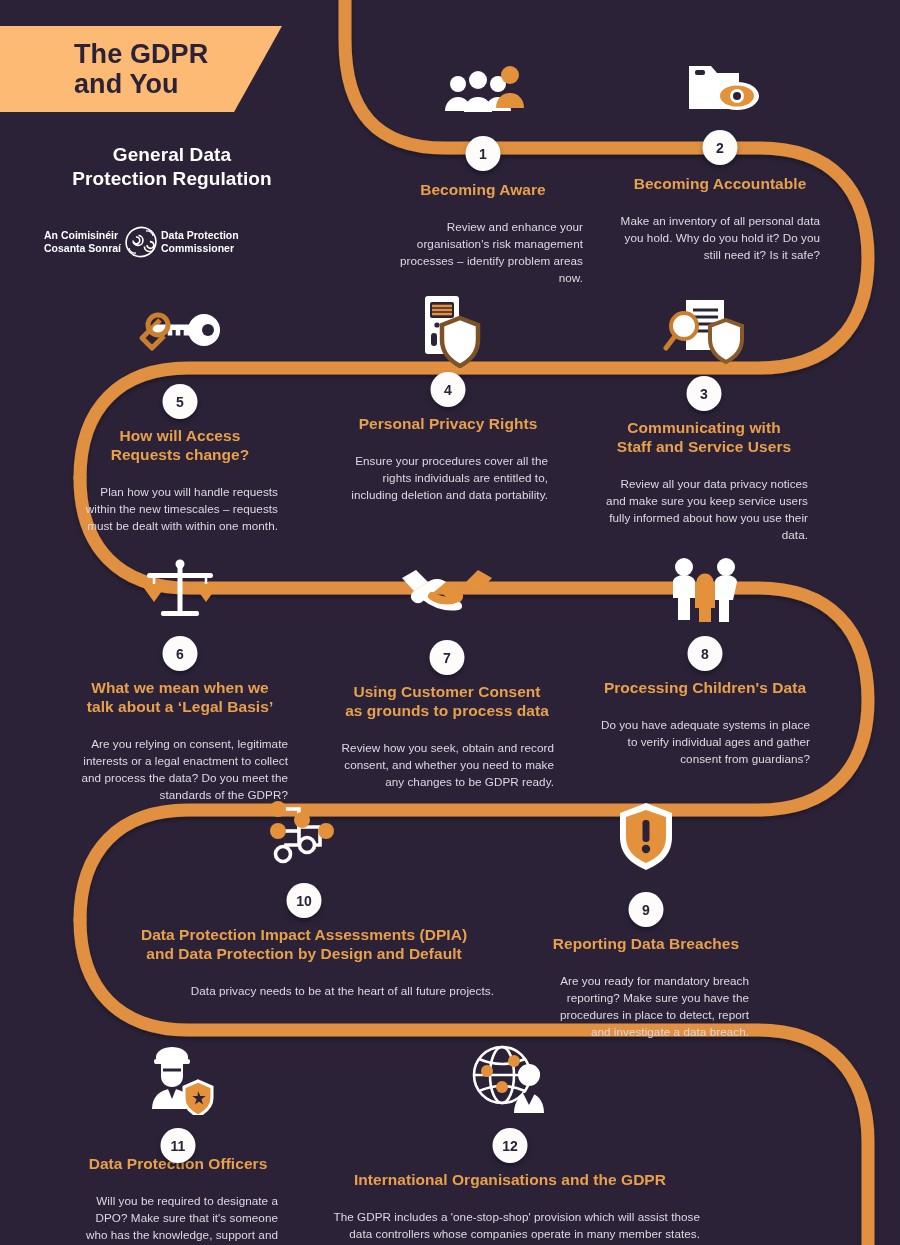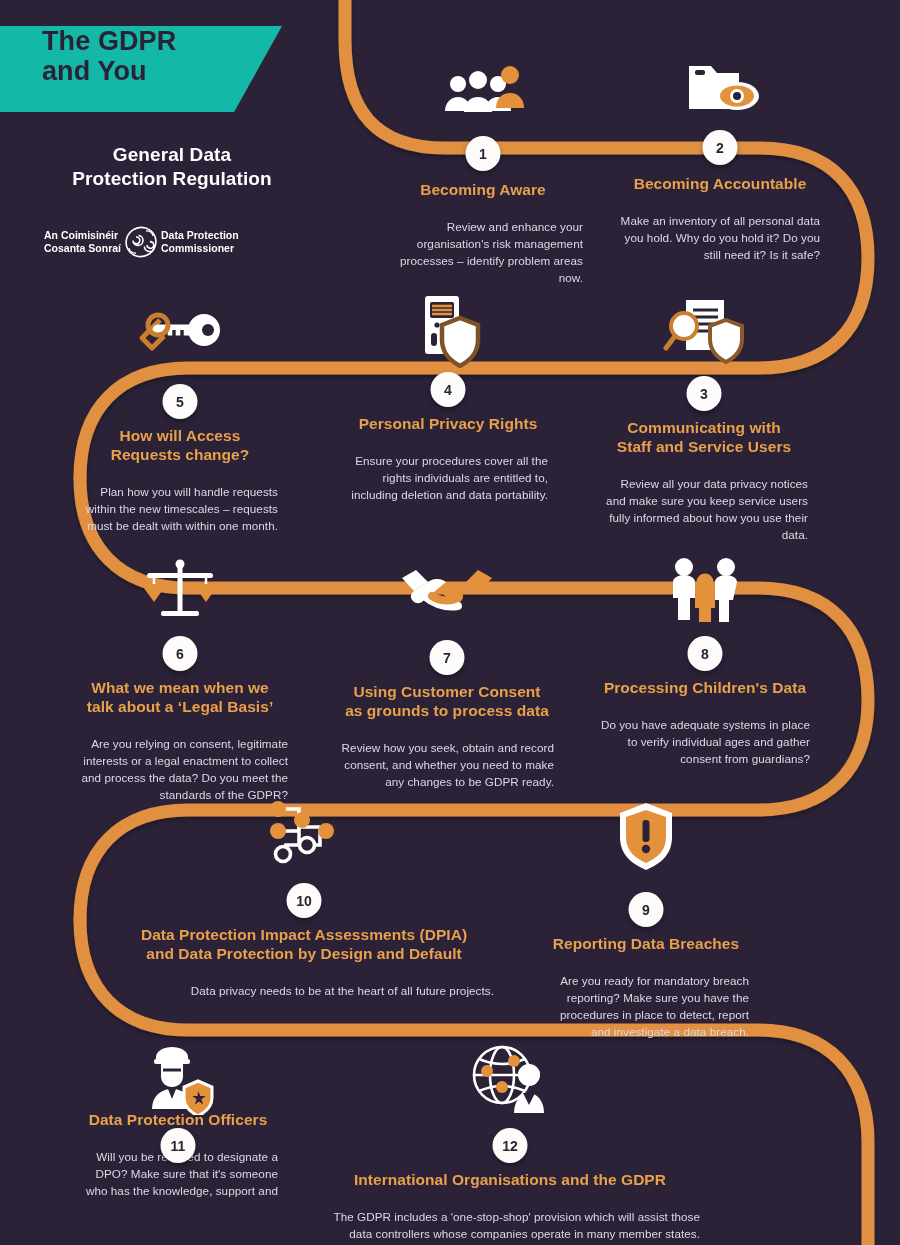--- a/index.html
+++ b/index.html
@@ -7,23 +7,23 @@
   body{
     width:900px; height:1245px; position:relative; overflow:hidden;
     font-family:"Liberation Sans", sans-serif;
     background:#2b2238;
   }
   #road { position:absolute; left:0; top:0; width:900px; height:1245px; z-index:1; }
 
   
   .banner{
     position:absolute; left:0; top:26px; width:282px; height:86px; z-index:5;
-    background:#14b8a6;
+    background:#fdba74;
     clip-path: polygon(0 0, 100% 0, 83% 100%, 0 100%);
-    display:flex; align-items:flex-start;
+    display:flex; align-items:center;padding-left:32px;
   }
   .banner-title{
     margin-left:42px; color:#2b2238; font-size:27px; line-height:1.12;
     font-weight:bold; letter-spacing:.1px;
   }
   .subtitle{
     position:absolute; left:42px; top:143px; z-index:5; color:#ffffff;
     font-size:19px; line-height:1.28; font-weight:bold; letter-spacing:.1px;
     width:260px;
     text-align:center;
@@ -288,21 +288,21 @@
     <path d="M14 14c0-6 8-10 16-10s16 4 16 10v4H14z" fill="#fff"></path>
     <rect x="12" y="16" width="36" height="5" rx="2" fill="#fff"></rect>
     <path d="M19 21h22v12c0 7-5 11-11 11s-11-4-11-11z" fill="#fff"></path>
     <path d="M21 27h18" stroke="#2b2238" stroke-width="3"></path>
     <path d="M10 66c0-12 8-20 20-20s20 8 20 20z" fill="#fff"></path>
     <path d="M26 46l4 10 4-10" fill="#2b2238"></path>
     <path d="M56 38 L70 44v11c0 9-6 14-14 18-8-4-14-9-14-18V44z" fill="#e4913c" stroke="#fff" stroke-width="3"></path>
     <path d="M56 48l2.4 5h5.3l-4.3 3.3 1.7 5.3-4.1-3.2-4.1 3.2 1.7-5.3-4.3-3.3h5.3z" fill="#2b2238"></path>
   </svg>
   <div class="marker" style="top:85px;">11</div>
-  <div class="s-title" style="margin-top:67px; white-space:pre-line">Data Protection Officers</div>
+  <div class="s-title" style="margin-top:111px; white-space:pre-line">Data Protection Officers</div>
   <div class="s-desc">Will you be required to designate a DPO? Make sure that it's someone who has the knowledge, support and</div>
 </div>
 
 <div class="step" style="left:320px; top:1043px; width:380px;">
   <svg class="icon" width="84" height="72" viewBox="0 0 84 72" style="top:0">
     <g fill="none" stroke="#fff" stroke-width="2.6">
       <circle cx="34" cy="32" r="28"></circle>
       <ellipse cx="34" cy="32" rx="12" ry="28"></ellipse>
       <line x1="6" y1="32" x2="62" y2="32"></line>
       <path d="M11 16 Q34 26 57 16"></path>

